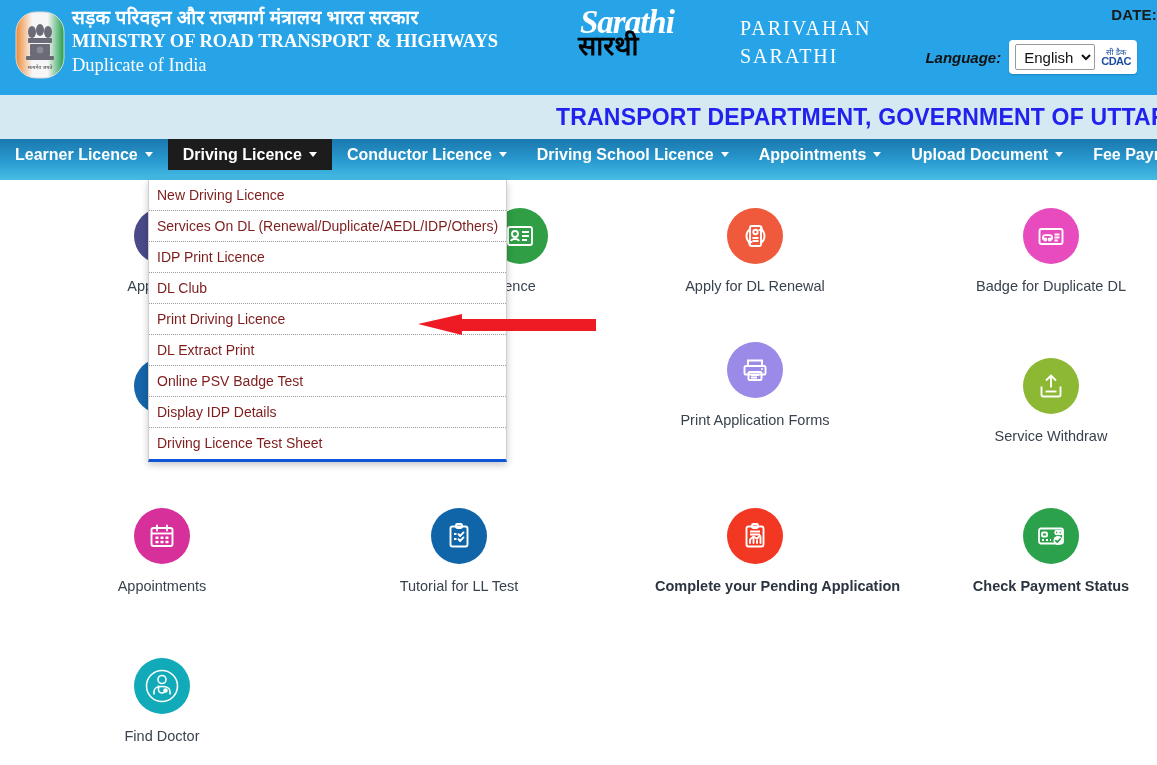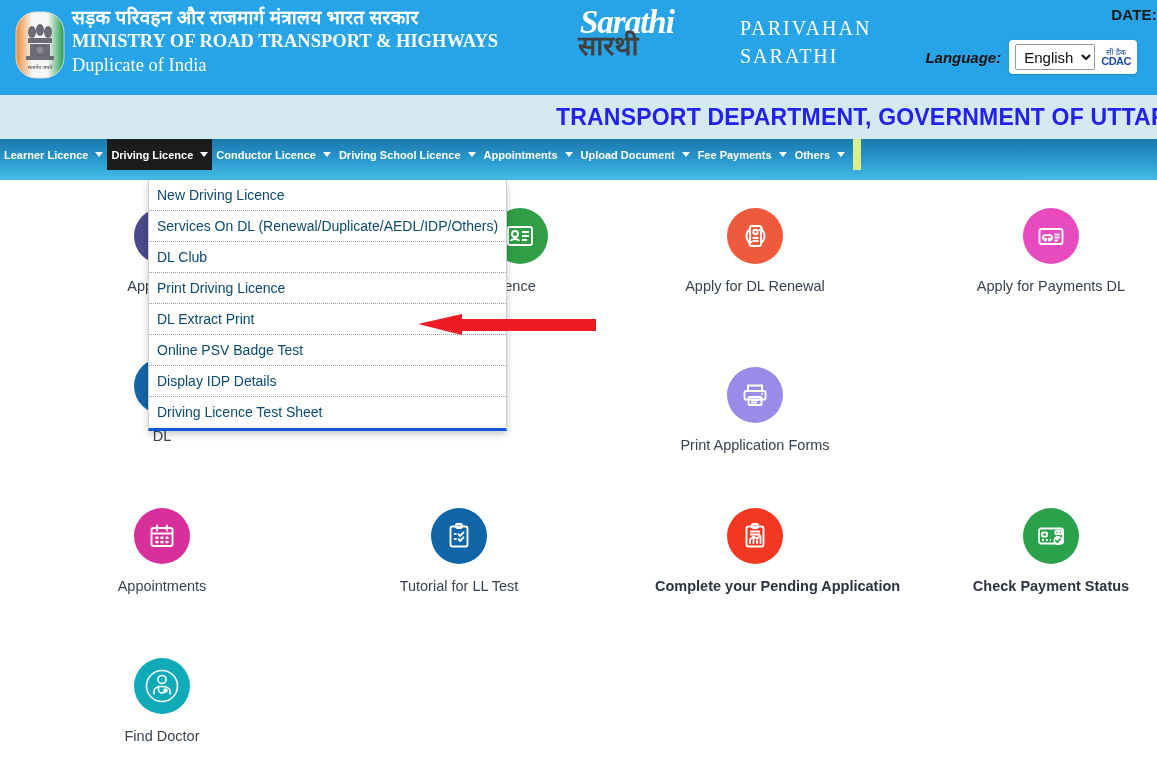--- a/index.html
+++ b/index.html
@@ -39,21 +39,21 @@
   .brand {
     position:absolute; left:580px; top:8px; display:flex; align-items:center;
   }
   .brand-logo { position:relative; width:105px; height:58px; }
   .brand-logo .s1 {
     font-family:"Liberation Serif", serif; color:#fff; font-size:33px;
     font-weight:700; font-style:italic; letter-spacing:-1px;
     position:absolute; left:0; top:-4px; line-height:32px;
   }
   .brand-logo .s2 {
-    font-family:"Liberation Sans", sans-serif; color:#404040; font-size:27px;
+    font-family:"Liberation Sans", sans-serif; color:#000000; font-size:27px;
     font-weight:700; position:absolute; left:-2px; top:22px; line-height:28px;
   }
   .brand-words { margin-left:8px; padding-top:6px; }
   .brand-words div {
     font-family:Liberation Serif, serif; color:#ffffff;
     font-size:20px; letter-spacing:2.0px; line-height:28px; white-space:nowrap;margin-left:47px;
   }
   .date-label {
     position:absolute; right:0px; top:6px; color:#1a1a1a;
     font-size:15px; font-weight:700; white-space:nowrap; letter-spacing:.2px;
@@ -88,22 +88,22 @@
     white-space:nowrap; font-family:"Liberation Sans", sans-serif;
   }
 
   
   #nav {
     position:absolute; left:0; top:139px; width:1157px; height:41px;
     background:linear-gradient(to bottom,#1a78ae 0%, #2a9bd0 55%, #46bde4 100%);
     display:flex; align-items:stretch;
   }
   .nav-item {
-    display:flex; align-items:center; padding:0 4px;
-    color:#ffffff; font-size:11px; font-weight:700; white-space:nowrap;
+    display:flex; align-items:center; padding:0 15px;
+    color:#ffffff; font-size:16px; font-weight:700; white-space:nowrap;
     cursor:pointer; height:31px;
   }
   .nav-item .caret {
     margin-left:7px; width:0; height:0;
     border-left:4px solid transparent; border-right:4px solid transparent;
     border-top:5px solid #ffffff;
   }
   .nav-item.active { background:#1c1c1c; }
   .nav-item.highlight {
     background:#d9f08a; color:#f00000; font-weight:700; margin-left:4px;
@@ -113,21 +113,21 @@
   #dropdown {
     position:absolute; left:148px; top:180px; width:359px;
     background:#ffffff;
     border:1px solid #cfcfcf; border-top:none;
     border-bottom:3px solid #1055d8;
     box-shadow:0 3px 7px rgba(0,0,0,.22);
     z-index:50;
   }
   .dd-item {
     height:31px; line-height:31px; padding:0 8px;
-    font-size:14px; color:#0c4a6e; white-space:nowrap; cursor:pointer;
+    font-size:14px; color:#7f1d1d; white-space:nowrap; cursor:pointer;
     border-bottom:1px dotted #9a9a9a;
   }
   .dd-item:last-child { border-bottom:none; }
 
   
   #tiles { position:absolute; left:0; top:180px; width:1157px; height:585px; }
   .tile {
     position:absolute; width:200px; text-align:center; cursor:pointer;
   }
   .tile .circle {
@@ -289,44 +289,55 @@
       <div class="tile" style="left: 951px; top: 28px;">
         <div class="circle" style="background: rgb(232, 75, 189);">
           <svg width="30" height="30" viewBox="0 0 30 30" fill="none" stroke="white" stroke-width="1.9">
         <rect x="3.5" y="8" width="23" height="15" rx="2"></rect>
         <path d="M7 18.5v-2c0-1.4 1-2.4 2.4-2.4h4.2c1.4 0 2.4 1 2.4 2.4v2"></path>
         <circle cx="9.3" cy="18.5" r="1.1"></circle>
             <circle cx="13.8" cy="18.5" r="1.1"></circle>
         <path d="M18.5 13.5h5M18.5 16.5h5M18.5 19.5h3.2"></path>
           </svg>
         </div>
-        <div class="lbl">Apply for Payments DL</div>
+        <div class="lbl">Badge for Duplicate DL</div>
       </div>
       <div class="tile" style="left: 62px; top: 178px;">
         <div class="circle" style="background: rgb(21, 101, 168);">
           <svg width="30" height="30" viewBox="0 0 30 30" fill="none" stroke="white" stroke-width="1.9">
         <rect x="4" y="6" width="22" height="18" rx="2"></rect>
             <circle cx="11" cy="13" r="3"></circle>
         <path d="M6.5 20.5c.9-2.8 8-2.8 9 0"></path>
             <path d="M18 12h6M18 16h6M18 20h4"></path>
           </svg>
         </div>
         <div class="lbl">DL</div>
       </div>
-      <div class="tile" style="left: 655px; top: 187px;">
+      <div class="tile" style="left: 655px; top: 162px;">
         <div class="circle" style="background: rgb(155, 138, 232);">
           <svg width="30" height="30" viewBox="0 0 30 30" fill="none" stroke="white" stroke-width="1.9">
         <path d="M8 11V5.5h14V11"></path>
             <rect x="4.5" y="11" width="21" height="8.5" rx="1.6"></rect>
         <rect x="8.5" y="17" width="13" height="8" rx="1"></rect>
         <path d="M11 20h8M11 22.5h6"></path>
             <circle cx="22" cy="14" r="1" fill="white" stroke="none"></circle>
           </svg>
         </div>
         <div class="lbl">Print Application Forms</div>
+      </div>
+      <div class="tile" style="left: 951px; top: 178px;">
+        <div class="circle" style="background: rgb(140, 184, 51);">
+          <svg width="30" height="30" viewBox="0 0 30 30" fill="none" stroke="white" stroke-width="1.9">
+        <path d="M15 4.5v12"></path>
+            <path d="M10 9.5L15 4.5l5 5"></path>
+        <path d="M5.5 15.5v8.5a1.5 1.5 0 0 0 1.5 1.5h16a1.5 1.5 0 0 0 1.5-1.5v-8.5"></path>
+        <path d="M9.5 20.5h11"></path>
+          </svg>
+        </div>
+        <div class="lbl">Service Withdraw</div>
       </div>
       <div class="tile" style="left: 62px; top: 328px;">
         <div class="circle" style="background: rgb(216, 48, 154);">
           <svg width="30" height="30" viewBox="0 0 30 30" fill="none" stroke="white" stroke-width="1.9">
         <rect x="4.5" y="7" width="21" height="18" rx="2"></rect>
             <path d="M4.5 12.5h21"></path>
         <path d="M10 4.5v5M20 4.5v5" stroke-linecap="round"></path>
         <g fill="white" stroke="none">
           <rect x="8.5" y="15.5" width="3" height="2.6" rx=".5"></rect>
           <rect x="13.5" y="15.5" width="3" height="2.6" rx=".5"></rect>
@@ -389,20 +400,21 @@
         <circle cx="22.5" cy="23.5" r="1.5"></circle>
           </svg>
         </div>
         <div class="lbl">Find Doctor</div>
       </div>
     </div>
 
   <div id="dropdown">
       <div class="dd-item">New Driving Licence</div>
       <div class="dd-item">Services On DL (Renewal/Duplicate/AEDL/IDP/Others)</div>
+      <div class="dd-item">IDP Print Licence</div>
       <div class="dd-item">DL Club</div>
       <div class="dd-item">Print Driving Licence</div>
       <div class="dd-item">DL Extract Print</div>
       <div class="dd-item">Online PSV Badge Test</div>
       <div class="dd-item">Display IDP Details</div>
       <div class="dd-item">Driving Licence Test Sheet</div>
     </div>
 
   <div id="arrow">
     <svg width="178" height="26" viewBox="0 0 178 26">

